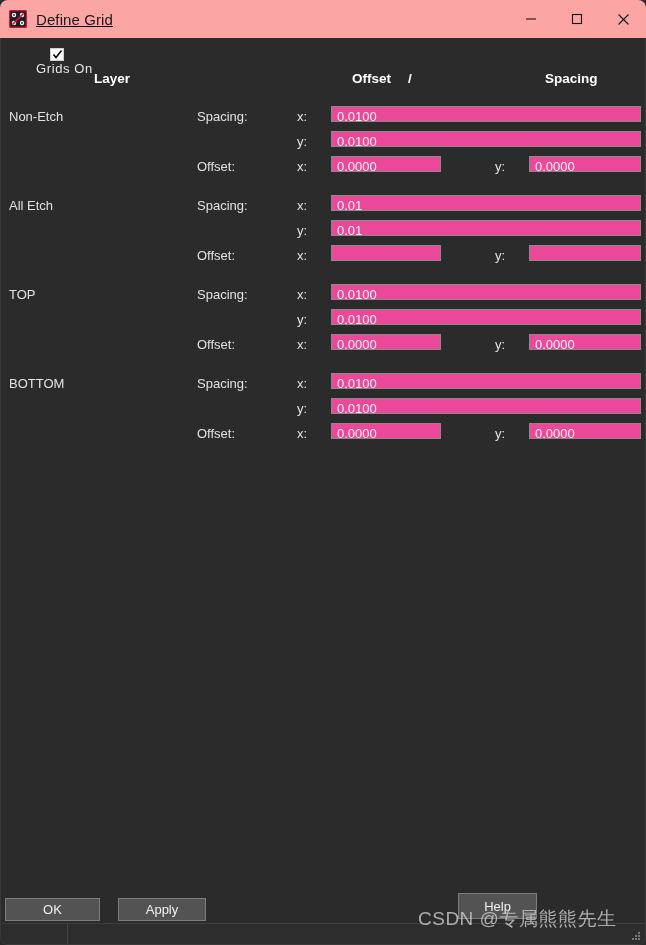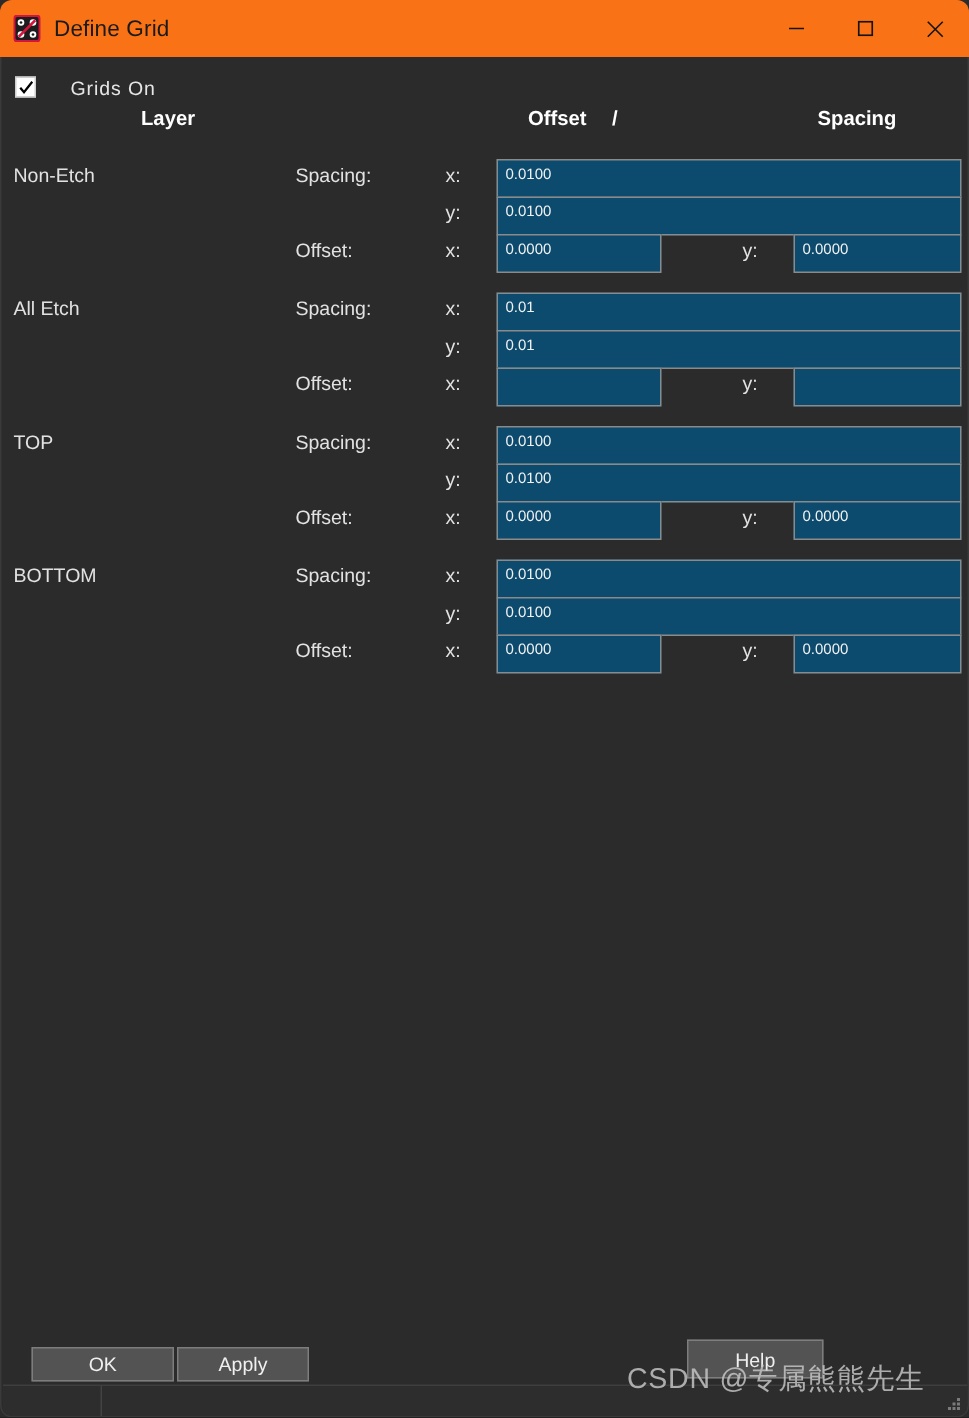--- a/index.html
+++ b/index.html
@@ -18,26 +18,27 @@
     background: #2b2b2b;
     box-sizing: border-box;
   }
 
   
   .titlebar {
     position: absolute;
     left: 0; top: 0;
     width: 646px;
     height: 38px;
-    background: #f97316;
+    background: #fca5a5;
     border-top-left-radius: 8px;
     border-top-right-radius: 8px;
     display: flex;
     align-items: center;
     box-sizing: border-box;
+    text-decoration: underline;
   }
   .app-icon {
     width: 18px;
     height: 18px;
     margin-left: 9px;
     margin-right: 9px;
     flex: 0 0 auto;
     display: block;
   }
   .title-text {
@@ -74,25 +75,26 @@
     border-bottom: 1px solid #3a3a3a;
     border-bottom-left-radius: 8px;
     border-bottom-right-radius: 8px;
     box-sizing: border-box;
     overflow: hidden;
   }
 
   
   .gridson-row {
     position: absolute;
-    left: 0;
+    left: 12px;
     top: 10px;
     height: 20px;
     display: flex;
     align-items: center;
+    flex-direction: column;
   }
   .checkbox {
     width: 14px;
     height: 14px;
     margin-left: 9px;
     background: #ffffff;
     border: 1px solid #cfcfcf;
     box-sizing: border-box;
     display: flex;
     align-items: center;
@@ -162,26 +164,26 @@
     font-size: 13px;
     color: #e2e2e2;
     white-space: nowrap;
   }
   .axis-x { left: 296px; }
   .axis-y2 { left: 494px; }
 
   .field {
     position: absolute;
     top: 0;
-    height: 26px;
-    background: #0c4a6e;
+    height: 16px;
+    background: #ec4899;
     border: 1px solid #8a8a8a;
     box-sizing: border-box;
     color: #f2f2f2;
-    font-size: 10px;
+    font-size: 13px;
     font-family: "Liberation Sans", sans-serif;
     padding: 0 0 0 5px;
     line-height: 19px;
     white-space: nowrap;
     overflow: hidden;
   }
   .field.wide {
     left: 330px;
     width: 310px;
   }
@@ -210,23 +212,23 @@
     border: 1px solid #7d7d7d;
     box-sizing: border-box;
     color: #f0f0f0;
     font-size: 13px;
     font-family: "Liberation Sans", sans-serif;
     display: flex;
     align-items: center;
     justify-content: center;
     white-space: nowrap;
   }
-  .btn-ok    { left: 20px;   top: 860px; width: 95px; }
+  .btn-ok    { left: 4px;   top: 860px; width: 95px; }
   .btn-apply { left: 117px; top: 860px; width: 88px; }
-  .btn-help  { left: 457px; top: 855px; width: 91px; height: 26px; }
+  .btn-help  { left: 457px; top: 855px; width: 79px; height: 26px; }
 
   .bottom-strip {
     position: absolute;
     left: 1px;
     top: 886px;
     width: 643px;
     height: 20px;
     background: #2d2d2d;
   }
   .bottom-divider {

